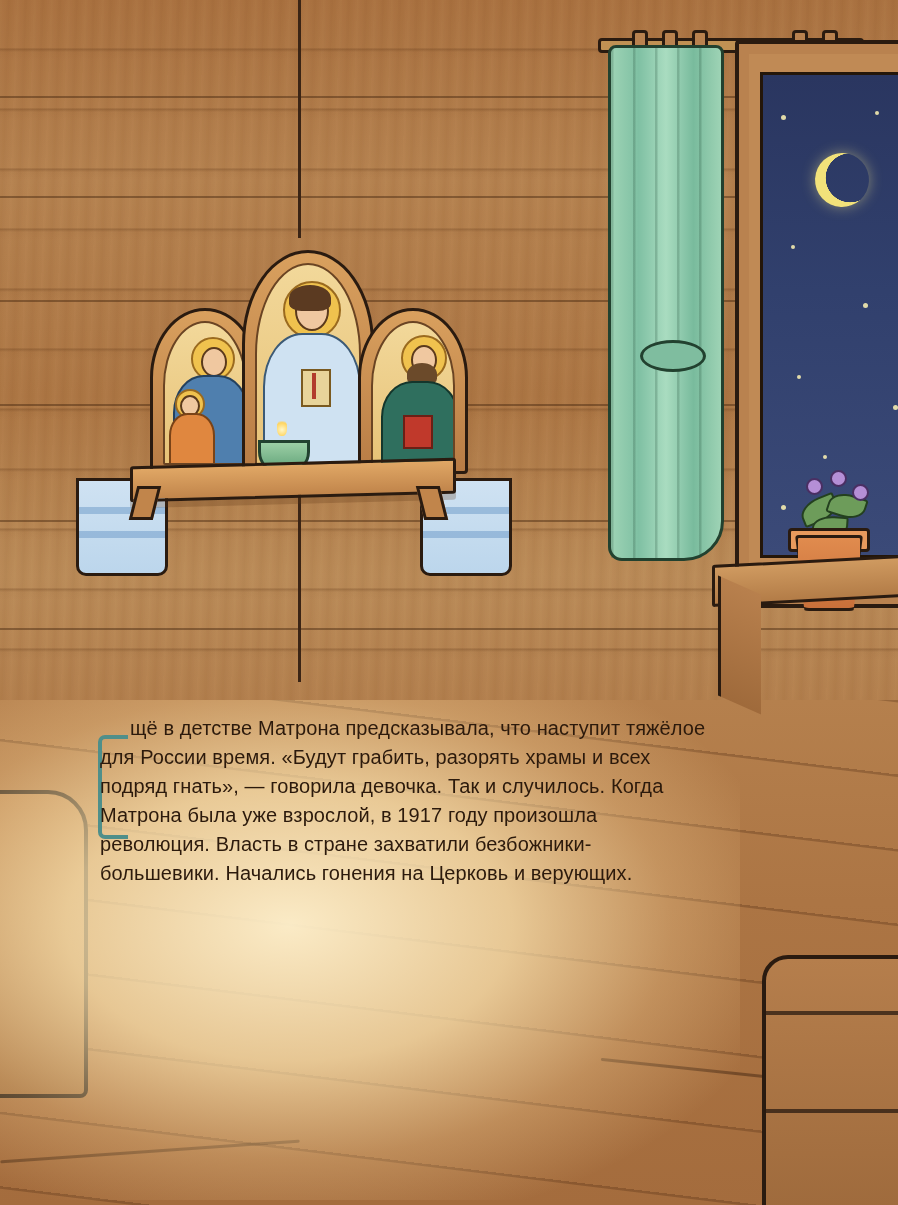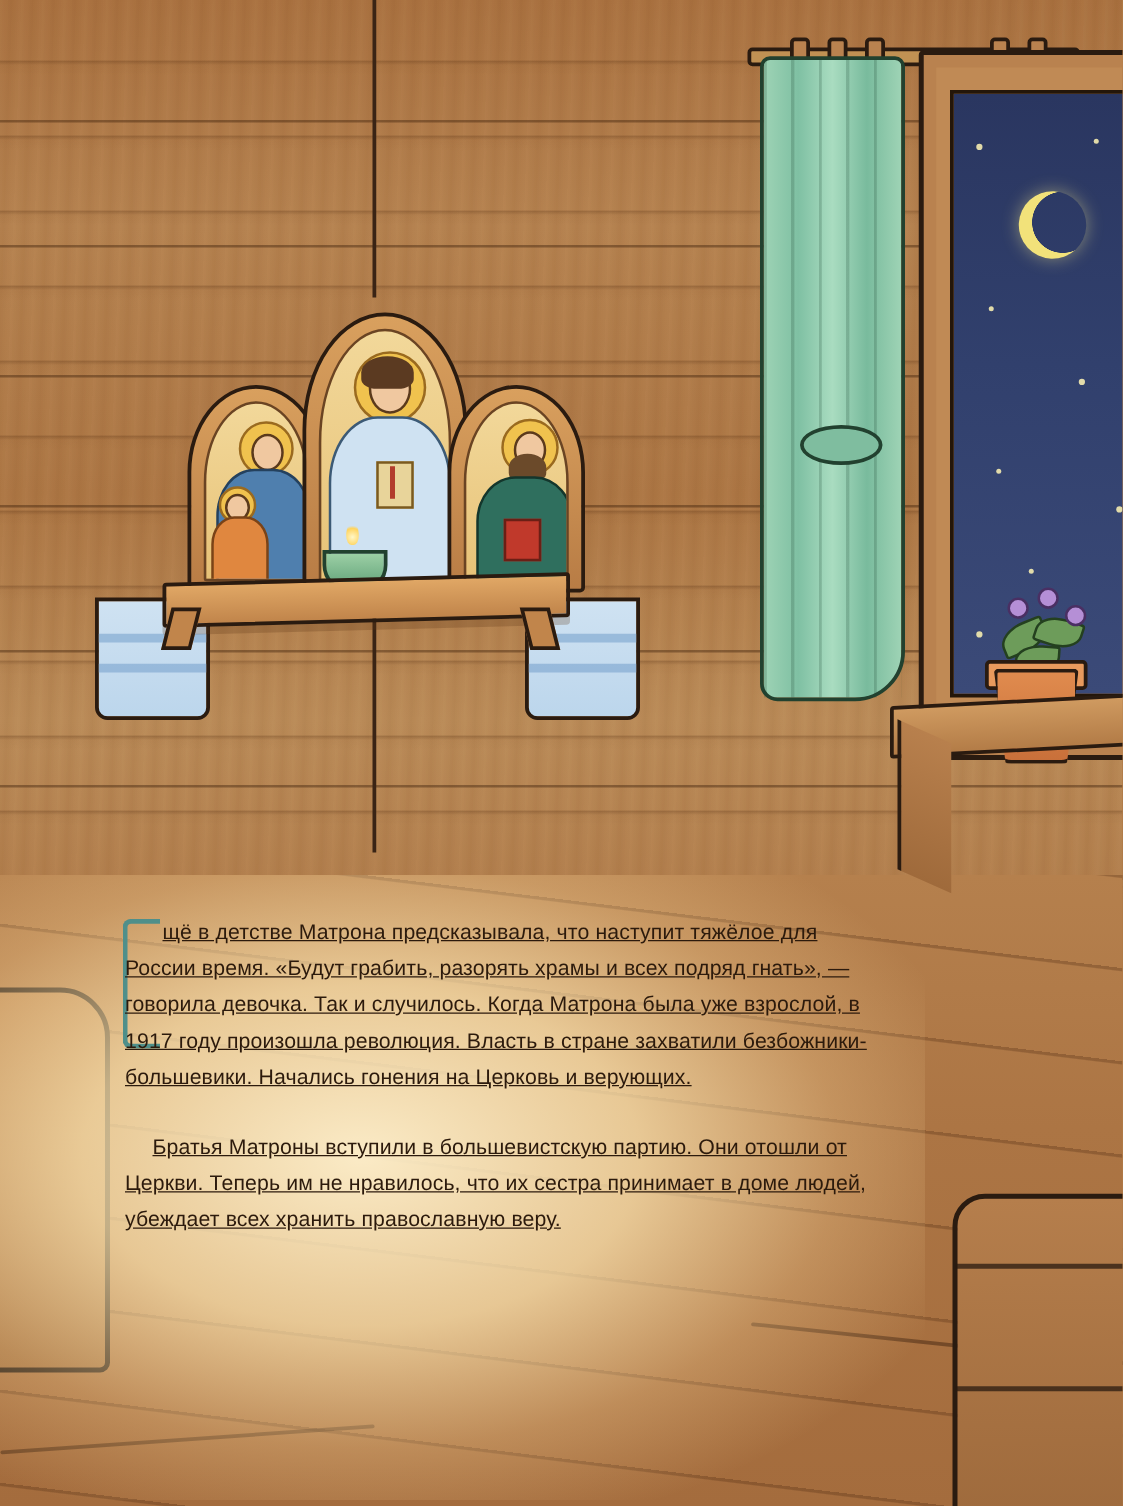--- a/index.html
+++ b/index.html
@@ -157,25 +157,24 @@
     border:4px solid #2a1b10;border-radius:26px 26px 10px 10px;
   }
   .barrel .hoop{position:absolute;left:-2px;right:-2px;height:4px;background:#2a1b10;opacity:.75;}
   .chair{
     position:absolute;left:-40px;top:790px;width:120px;height:300px;
     border:4px solid #2a1b10;border-radius:40px 40px 8px 8px;
     background:linear-gradient(180deg,#bb8550,#a06c3c);
   }
   
   .textblock{
-    position:absolute;left:100px;top:731px;width:610px;
+    position:absolute;left:100px;top:714px;width:610px;
     color:#2c1a0c;
-    font-size:17px;line-height:29px;
+    font-size:20px;line-height:29px;
     letter-spacing:.1px;
-    text-decoration:underline;
   }
   .bracket{
     position:absolute;left:98px;top:735px;width:26px;height:96px;
     border:4px solid #4f8f8a;border-right:none;border-radius:7px 0 0 7px;
   }
   .para{margin:0 0 0 0;}
   .para.first{text-indent:30px;}
   .para.second{margin-top:27px;text-indent:22px;}
 </style>
 </head>
@@ -290,16 +289,15 @@
   <div class="candle-bowl"></div>
   <div class="shelf"></div>
   <div class="shelf-brace"></div>
   <div class="shelf-brace r"></div>
 
   <div class="glow"></div>
   <div class="bracket"></div>
 
   <div class="textblock">
     <p class="para first">щё в детстве Матрона предсказывала, что наступит тяжёлое для России время. «Будут грабить, разорять храмы и всех подряд гнать», — говорила девочка. Так и случилось. Когда Матрона была уже взрослой, в 1917 году произошла революция. Власть в стране захватили безбожники-большевики. Начались гонения на Церковь и верующих.</p>
-    <p class="para second">Братья Матроны вступили в большевистскую партию. Они отошли от Церкви. Теперь им не нравилось, что их сестра принимает в доме людей, убеждает всех хранить православную веру.</p>
   </div>
 
 </div>
 
 </body></html>

